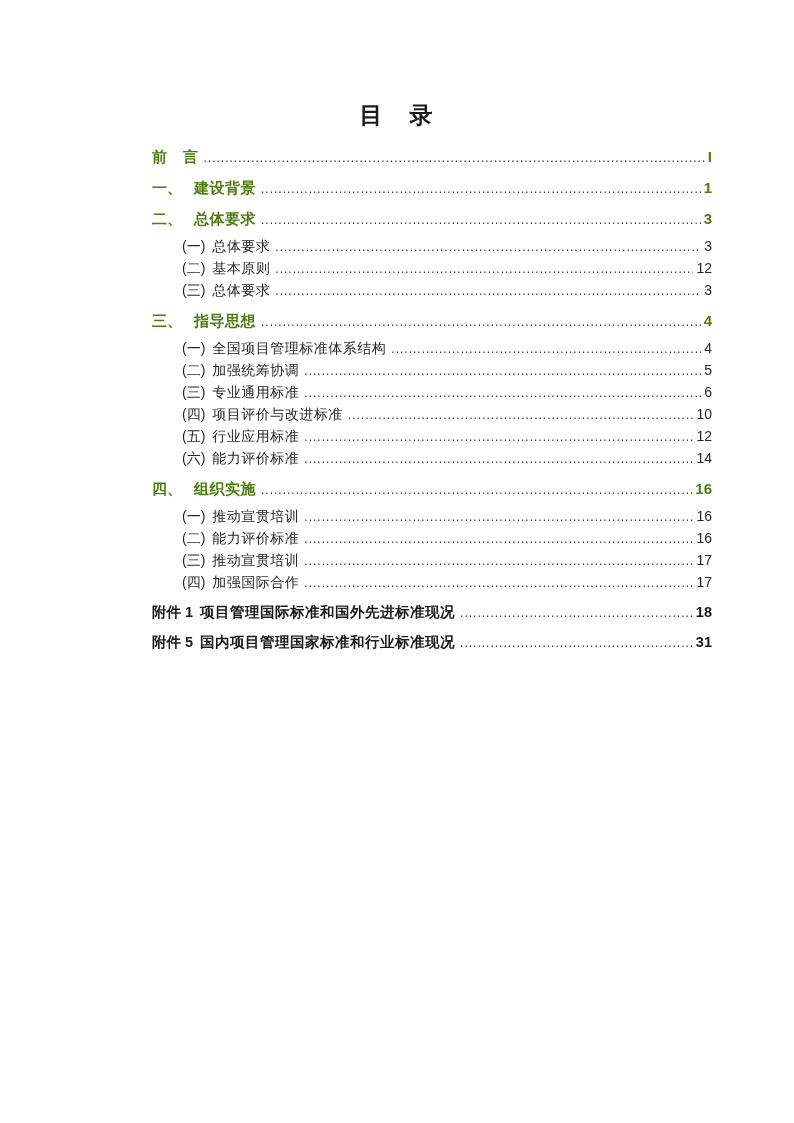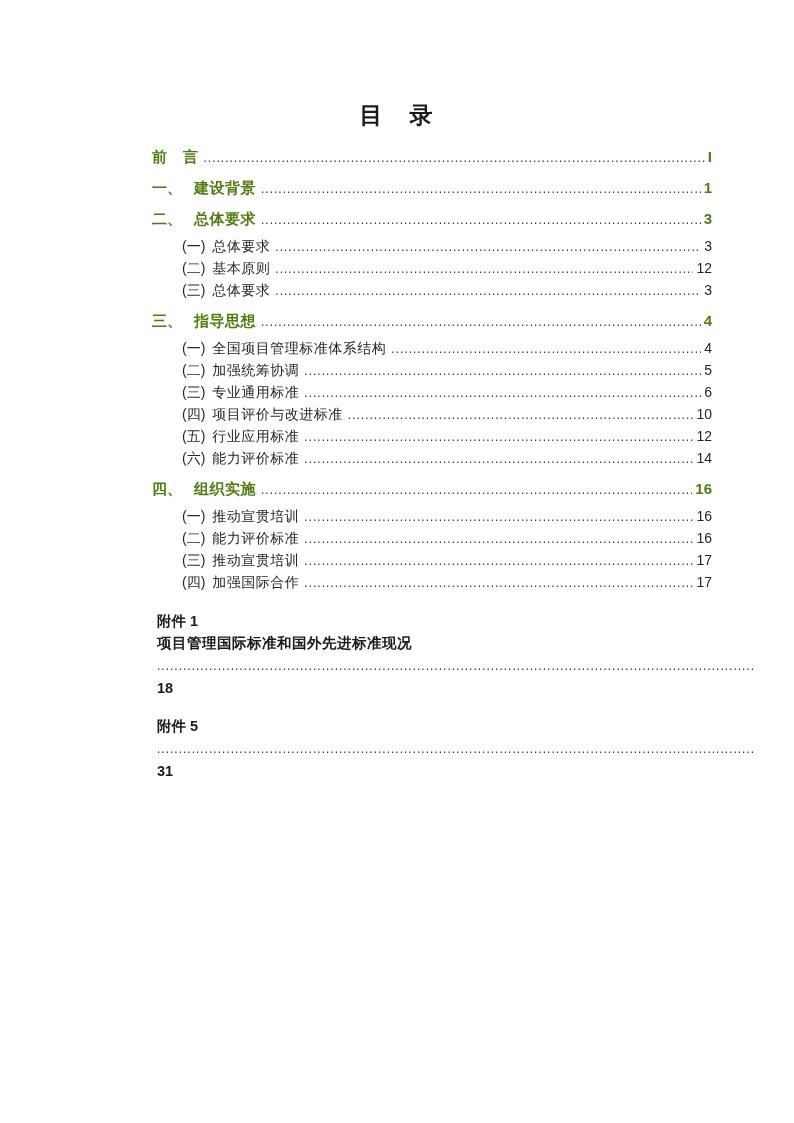--- a/index.html
+++ b/index.html
@@ -45,23 +45,22 @@
     font-weight: 400;
     font-size: 14px;
     line-height: 21px;
     padding-left: 30px;
     color: #262626;
   }
   .row.att {
     font-weight: 700;
     font-size: 14.5px;
     line-height: 22px;
-    margin-top: 16px;
+    margin-top: 7px;
     color: #1a1a1a;
-    flex-direction: column;
   }
   .num { flex: 0 0 42px; white-space: nowrap; }
   .pfx { margin-right: 7px; white-space: nowrap; }
   .label { white-space: nowrap; letter-spacing: 0.5px; }
   .leader {
     flex: 1 1 auto;
     overflow: hidden;
     white-space: nowrap;
     margin: 0 3px 0 5px;
   }
@@ -210,19 +209,20 @@
 
     <div class="row att">
       <span class="pfx">附件 1</span>
       <span class="label">项目管理国际标准和国外先进标准现况</span>
       <span class="leader"></span>
       <span class="pagenum">18</span>
     </div>
 
     <div class="row att">
       <span class="pfx">附件 5</span>
+      <span class="label">国内项目管理国家标准和行业标准现况</span>
       <span class="leader"></span>
       <span class="pagenum">31</span>
     </div>
 
 
   </div>
 </div>
 
 </body></html>

